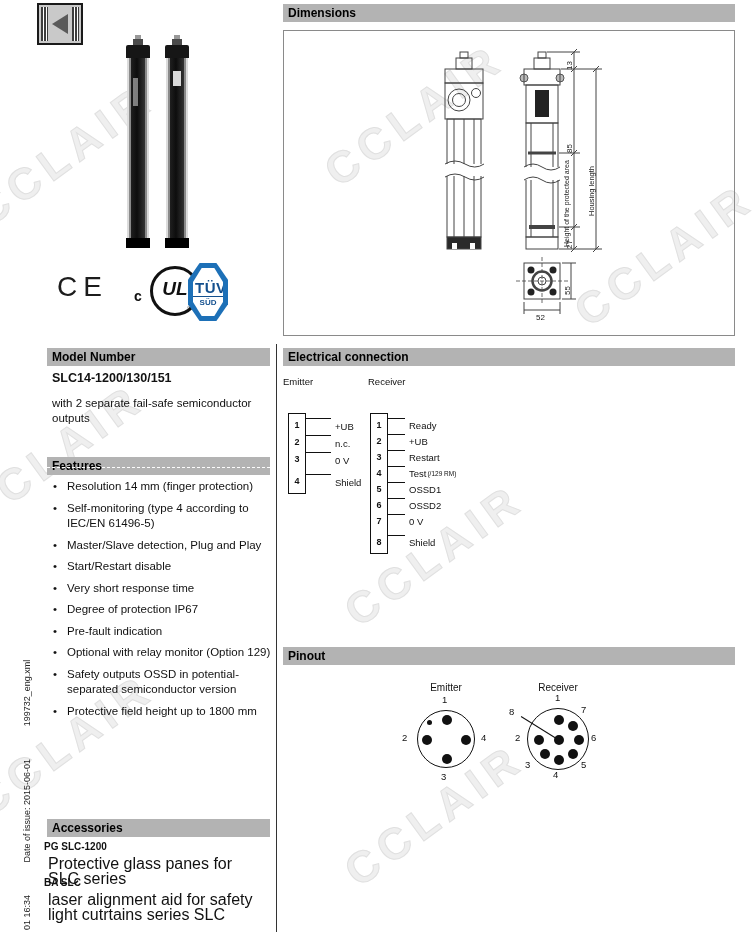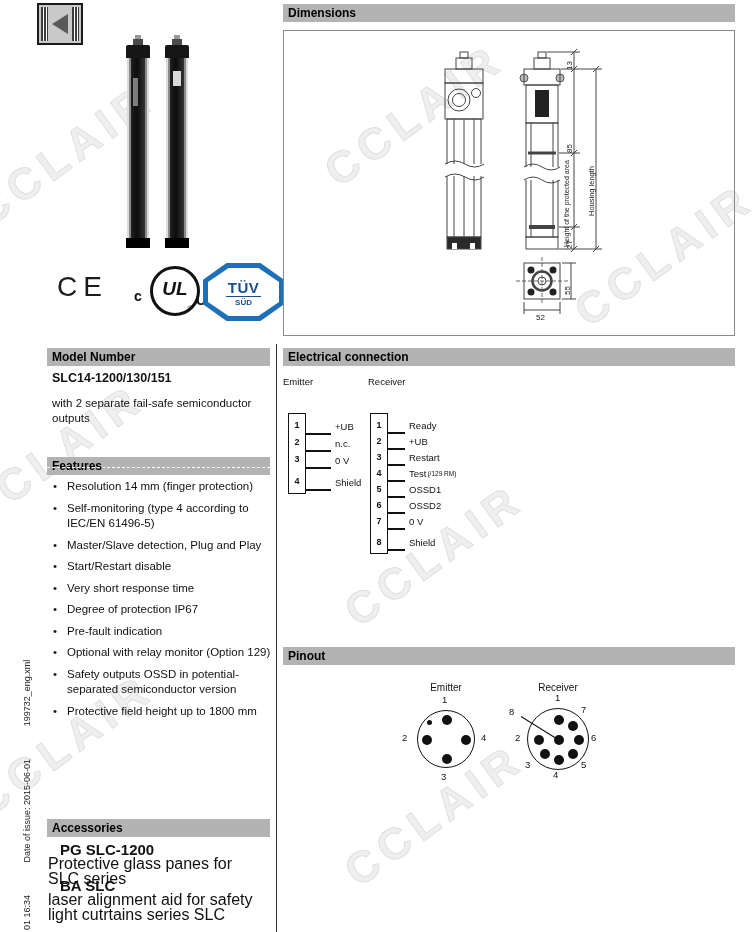--- a/index.html
+++ b/index.html
@@ -34,49 +34,49 @@
   .t-base{height:10px;background:#000;margin:0 -1px;}
   
   .ce{position:absolute;left:57px;top:271px;font-size:28px;letter-spacing:6px;color:#1c1c1c;}
   .ulmark{position:absolute;left:128px;top:264px;width:92px;height:58px;}
   .ulmark .circ{position:absolute;left:22px;top:2px;width:44px;height:44px;border:3px solid #111;
       border-radius:50%;text-align:center;}
   .ulmark .ul{font-size:19px;font-weight:800;line-height:40px;font-style:italic;}
   .ulmark .reg{position:absolute;right:5px;bottom:2px;font-size:6px;}
   .ulmark .c{position:absolute;left:6px;top:24px;font-size:14px;font-weight:700;}
   .ulmark .us{position:absolute;left:68px;top:28px;font-size:14px;font-weight:700;}
-  .tuv{position:absolute;left:203px;top:263px;width:81px;height:58px;
+  .tuv{position:absolute;left:188px;top:263px;width:40px;height:58px;
       clip-path:polygon(29% 0,71% 0,100% 29%,100% 71%,71% 100%,29% 100%,0 71%,0 29%);background:#1d70b7;}
   .tuv .inner{position:absolute;inset:5px;background:#fff;
       clip-path:polygon(29% 0,71% 0,100% 29%,100% 71%,71% 100%,29% 100%,0 71%,0 29%);text-align:center;}
   .tuv .t1{font-size:15px;font-weight:800;color:#14508e;margin-top:11px;letter-spacing:.5px;
       border-bottom:1.5px solid #14508e;display:inline-block;padding:0 2px;}
   .tuv .t2{font-size:8px;font-weight:700;color:#14508e;display:block;margin-top:1px;}
   
   .model-name{position:absolute;left:52px;top:371px;font-size:12.5px;font-weight:700;}
   .model-desc{position:absolute;left:52px;top:396px;width:212px;font-size:11.5px;line-height:15px;}
   .features-list{position:absolute;left:50px;top:479px;width:224px;margin:0;padding:0;list-style:none;}
   .features-list li{position:relative;padding-left:17px;margin-bottom:6px;font-size:11.5px;line-height:15.5px;}
   .features-list li::before{content:"\2022";position:absolute;left:3px;}
-  .acc-name{position:absolute;left:60px;font-size:15px;font-weight:700;}
+  .acc-name{position:absolute;left:44px;font-size:10px;font-weight:700;}
   .acc-desc{position:absolute;left:48px;width:215px;font-size:16px;line-height:15px;}
   
   .divider{position:absolute;left:276px;top:344px;width:1px;height:588px;background:#333;}
   
   .draw-box{position:absolute;left:283px;top:30px;width:452px;height:306px;border:1px solid #8a8a8a;box-sizing:border-box;}
   .draw-box svg{position:absolute;left:0;top:0;}
   .vt{position:absolute;writing-mode:vertical-rl;transform:rotate(180deg);font-size:8px;color:#222;white-space:nowrap;}
   .ht{position:absolute;font-size:8px;color:#222;}
   
   .sublabel{position:absolute;font-size:9.5px;color:#111;}
   .conn{position:absolute;display:flex;align-items:flex-start;}
   .conn-box{border:1.5px solid #111;width:16px;padding:3px 0;}
   .conn-wires{padding-top:4.5px;}
   .pn{text-align:center;font-size:9px;font-weight:700;}
-  .pw{display:flex;align-items:flex-end;font-size:9.5px;white-space:nowrap;}
+  .pw{display:flex;align-items:flex-start;font-size:9.5px;white-space:nowrap;}
   .wire{display:inline-block;height:1.2px;background:#111;margin-right:4px;}
   .conn-emitter .pn,.conn-emitter .pw{height:17px;line-height:17px;}
   .conn-emitter .wire{width:26px;margin-left:-1px;}
   .conn-receiver .pn,.conn-receiver .pw{height:16px;line-height:16px;}
   .conn-receiver .wire{width:18px;margin-left:-1px;}
   .gaprow{margin-top:5px;}
   .wnote{font-size:6.5px;margin-left:1px;}
   
   .pinout-diagram{position:absolute;left:283px;top:680px;width:452px;height:130px;}
   .pgroup-label{position:absolute;font-size:10px;text-align:center;width:70px;}

